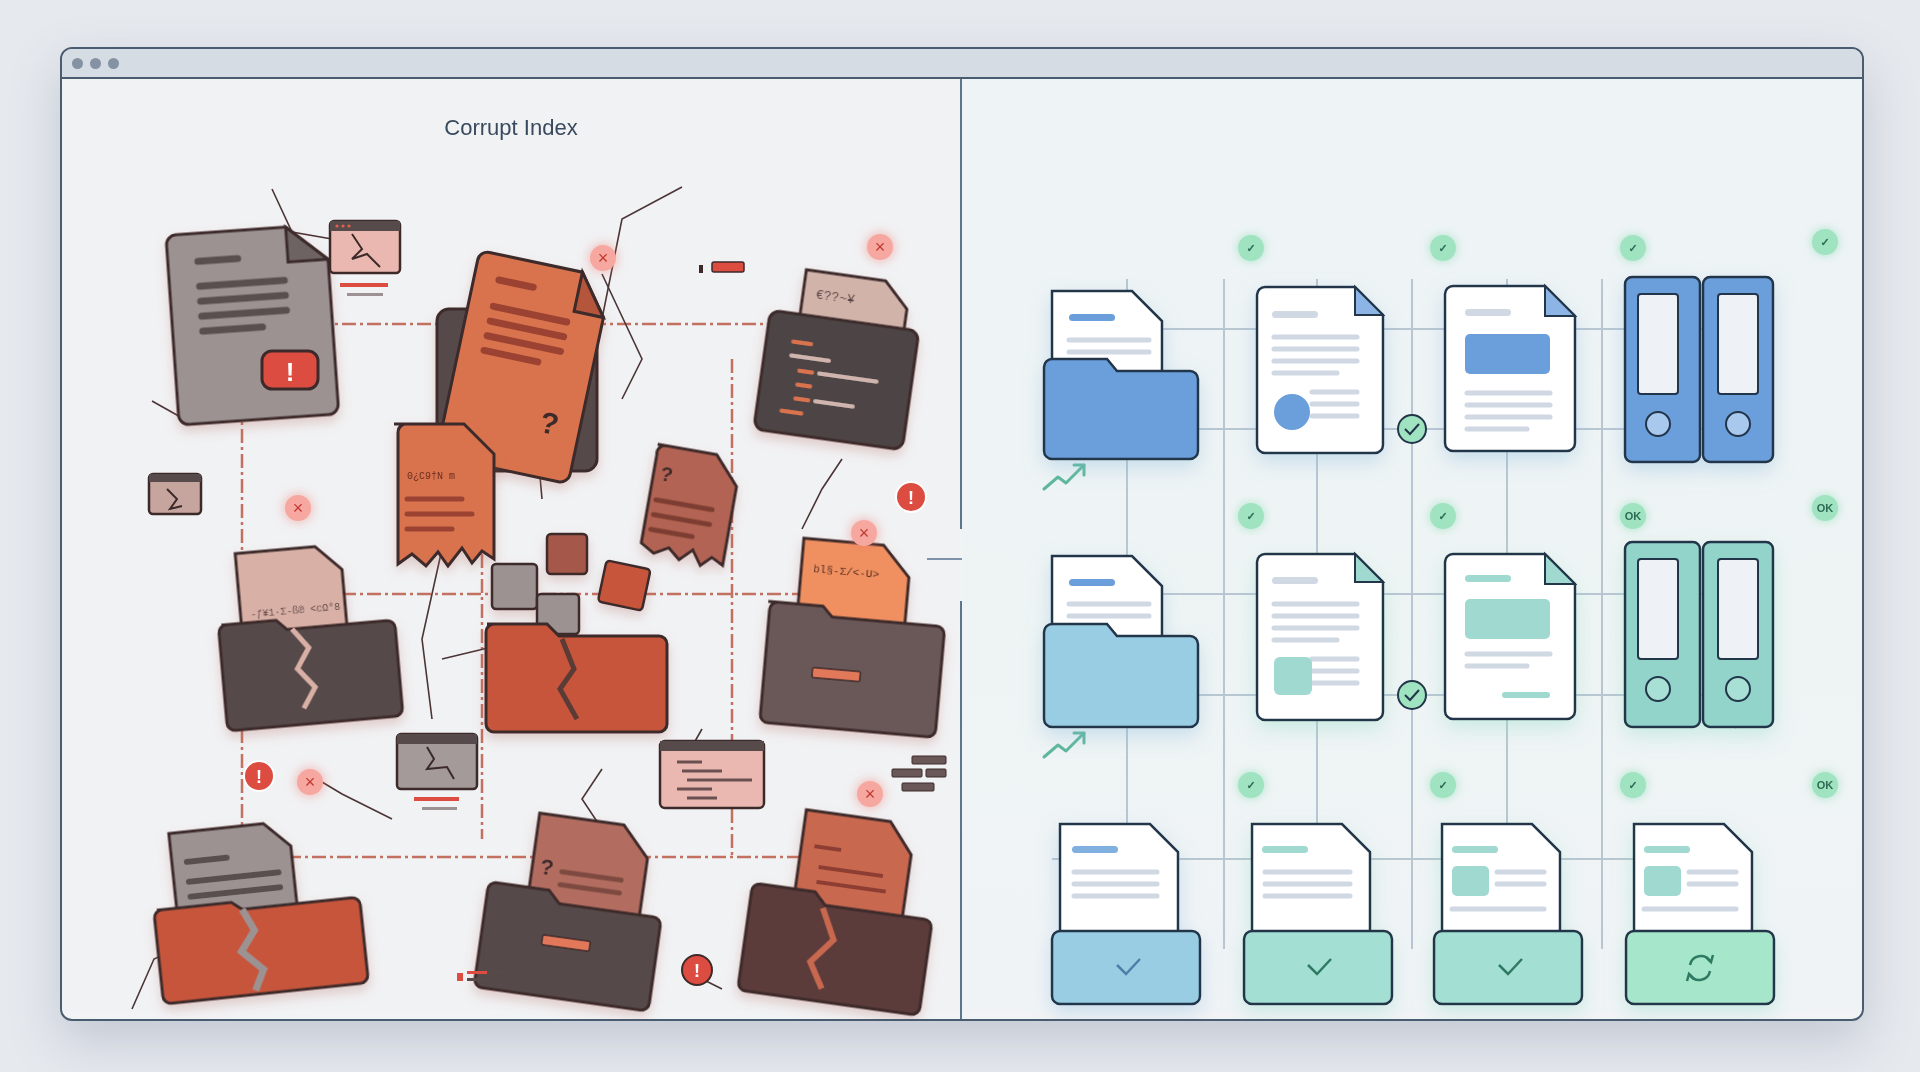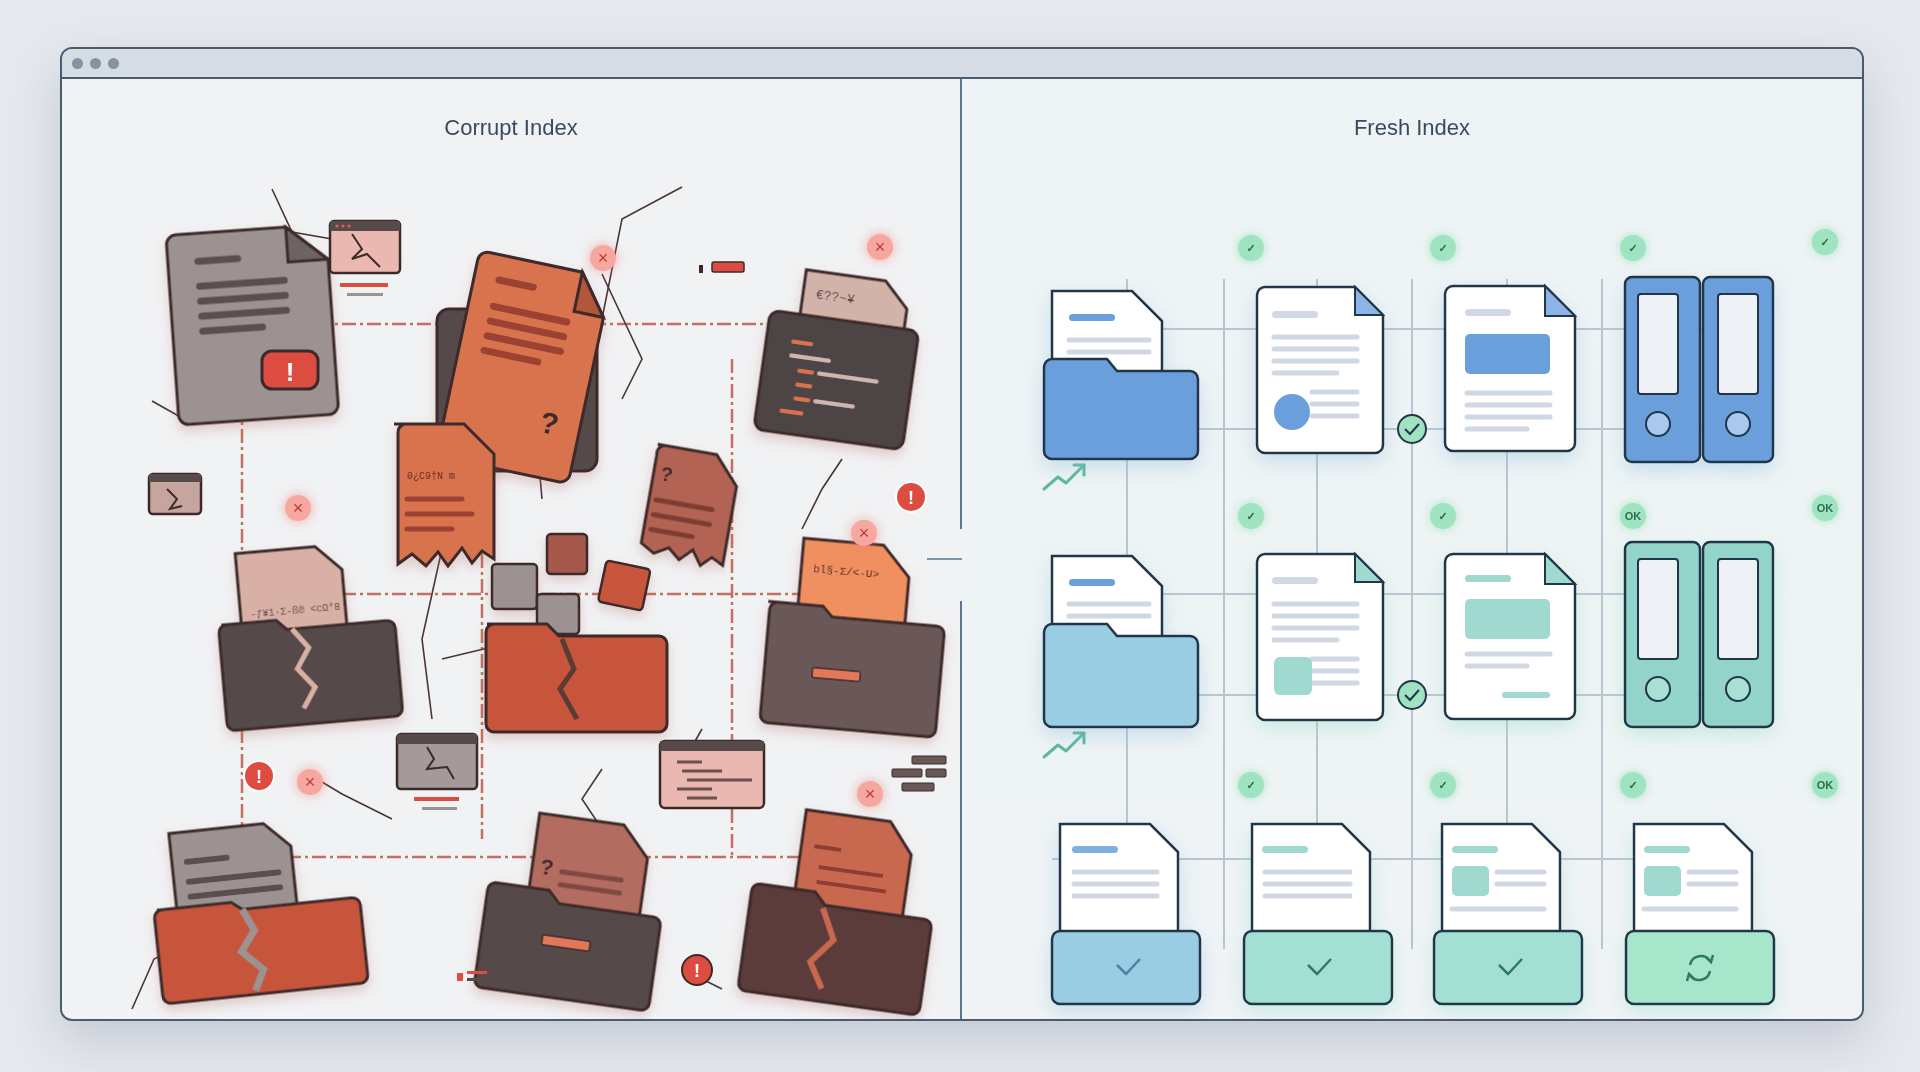--- a/index.html
+++ b/index.html
@@ -268,21 +268,20 @@
   <div class="divider">
     <div class="seg" style="top:0;height:450px"></div>
     <div class="seg" style="top:522px;height:418px"></div>
   </div>
   <svg class="arrow" width="76" height="30" viewBox="0 0 76 30" style="left:863px;top:495px">
     <line x1="2" y1="15" x2="72" y2="15" stroke="#7f93a8" stroke-width="2"></line>
     <polyline points="60,4 72,15 60,26" fill="none" stroke="#7f93a8" stroke-width="2"></polyline>
   </svg>
 
   <div class="panel panel-right">
-    <div class="panel-title">Fresh Index</div>
 
     <svg width="900" height="940" viewBox="0 0 900 940" style="left:0;top:0">
       <defs>
         <filter id="gl" x="-30%" y="-30%" width="160%" height="160%">
             <feDropShadow dx="0" dy="8" stdDeviation="10" flood-color="#7fb5d8" flood-opacity=".35"></feDropShadow>
           </filter>
         <filter id="gl2" x="-30%" y="-30%" width="160%" height="160%">
             <feDropShadow dx="0" dy="8" stdDeviation="10" flood-color="#86d8c0" flood-opacity=".35"></feDropShadow>
           </filter>
       </defs>

